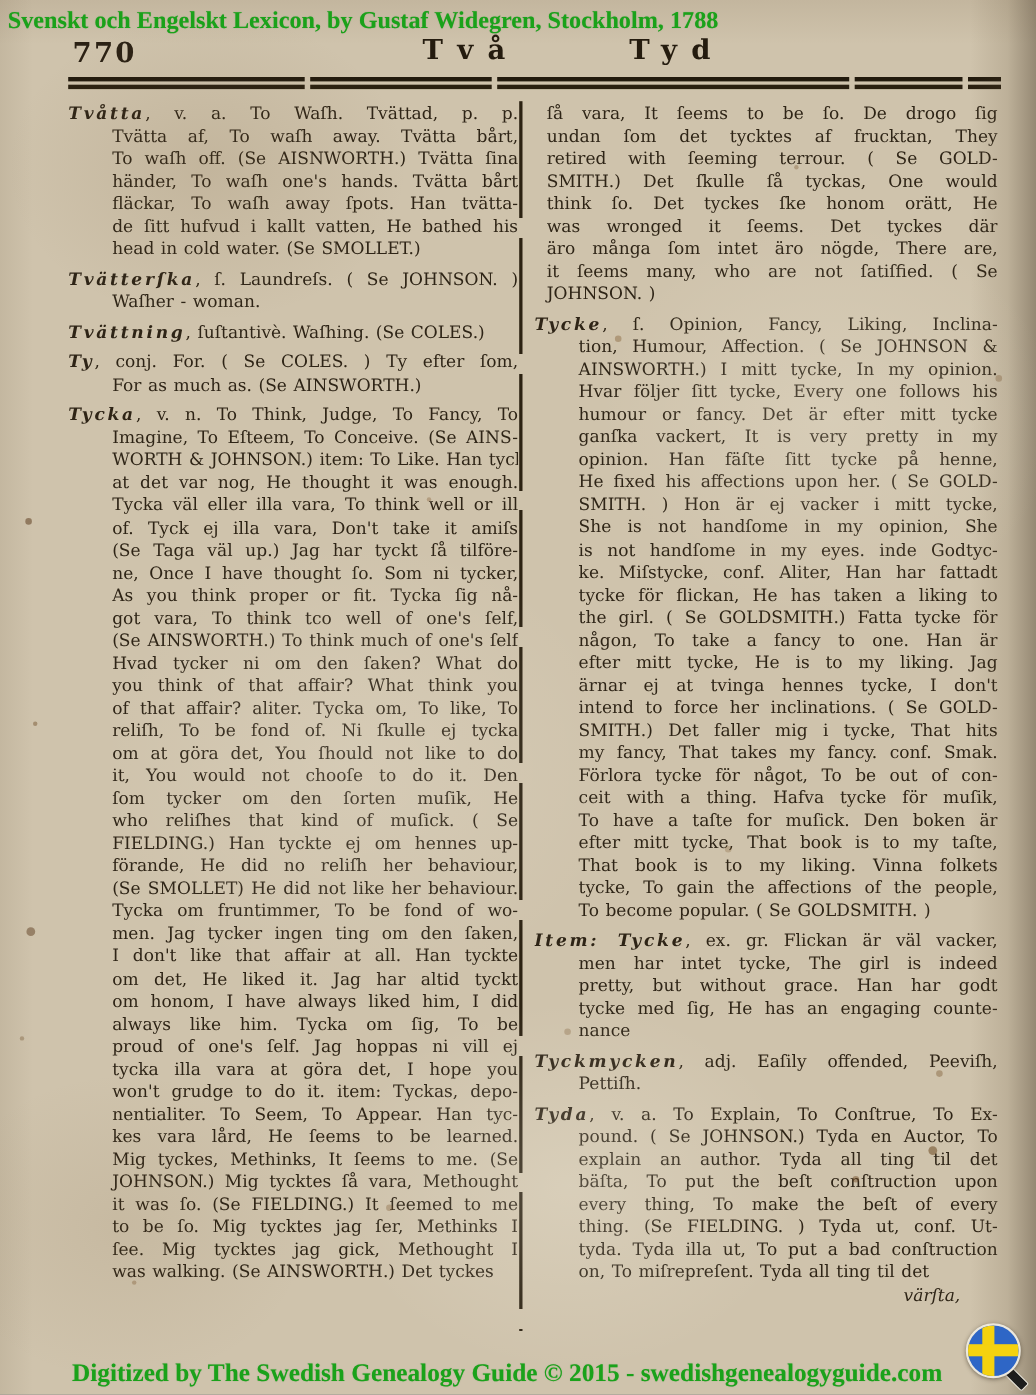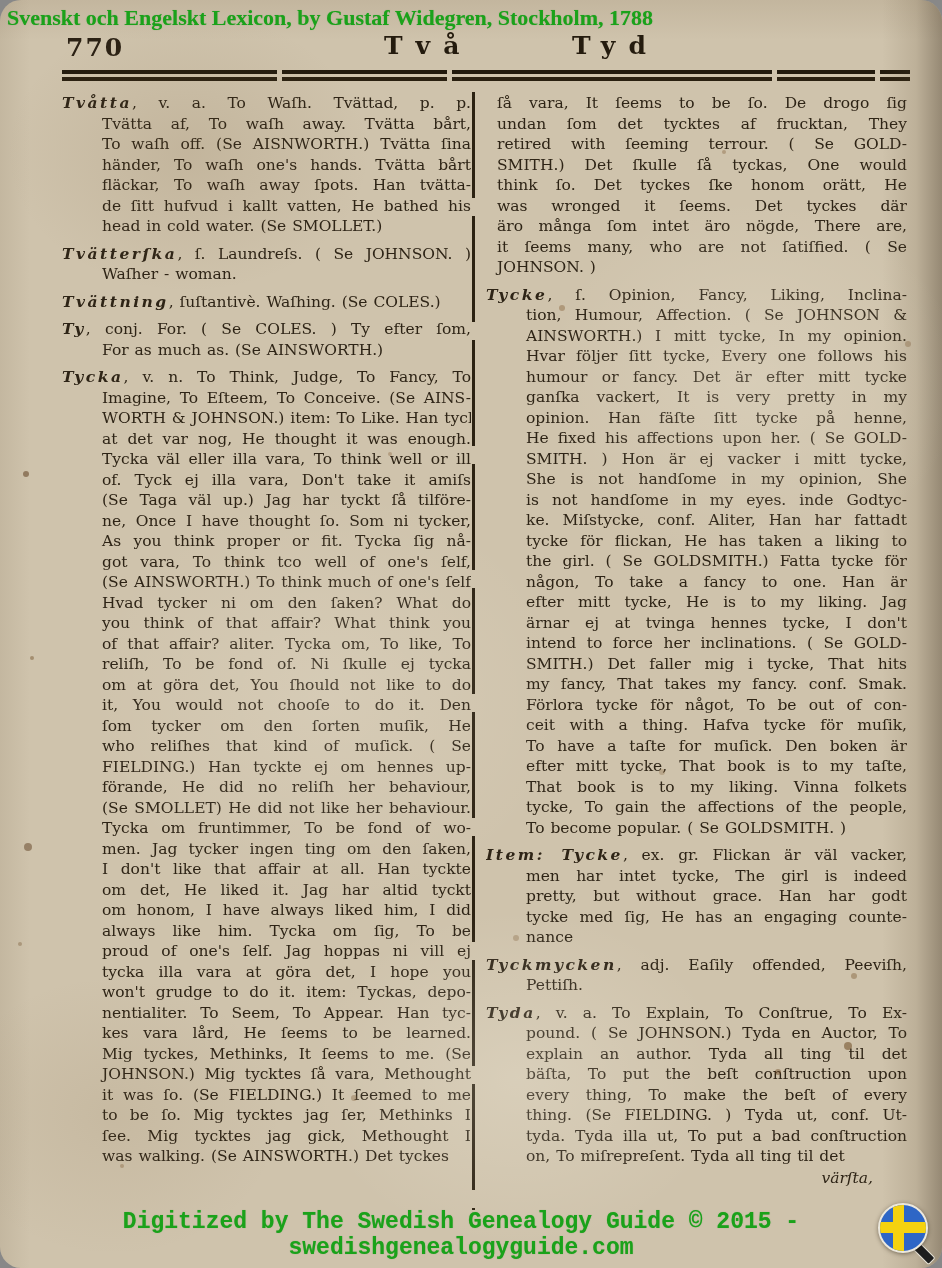--- a/index.html
+++ b/index.html
@@ -1,21 +1,20 @@
 <!DOCTYPE html>
 <html><head>
 <meta charset="utf-8">
 <style>
   html,body{margin:0;padding:0;background:#888;}
   .page{
     position:relative;width:942px;height:1268px;overflow:hidden;
     background:#cfc3ac;
     font-family:"DejaVu Serif","Liberation Serif",serif;
     color:#2e2416;
-    border-radius:21px;
   }
   
   .page::before{
     content:"";position:absolute;inset:0;pointer-events:none;z-index:5;
     background:
       radial-gradient(260px 200px at 20% 12%, rgba(120,95,60,.14), transparent 70%),
       radial-gradient(300px 260px at 80% 30%, rgba(255,250,235,.18), transparent 70%),
       radial-gradient(340px 300px at 35% 55%, rgba(255,250,238,.15), transparent 70%),
       radial-gradient(300px 240px at 55% 85%, rgba(255,252,240,.20), transparent 70%),
       radial-gradient(240px 200px at 12% 88%, rgba(125,100,65,.10), transparent 70%),
@@ -42,21 +41,21 @@
       352px 1096px 0 1px rgba(120,84,44,.35),
       120px 1164px 0 0 rgba(120,84,44,.35),
       660px 770px 0 1px rgba(130,94,52,.28);
   }
   .banner{
     position:absolute;left:0;width:100%;z-index:6;
     font-family:"Liberation Serif",serif;font-weight:bold;color:#1aa21a;
     text-shadow:0 0 1px rgba(20,120,20,.35);
   }
   .banner.top{top:5px;left:7px;width:auto;font-size:22px;}
-  .banner.bottom{bottom:7px;text-align:center;font-size:23px;padding-right:20px;box-sizing:border-box;font-family:Liberation Mono, monospace;}
+  .banner.bottom{bottom:7px;text-align:center;font-size:23px;padding-right:20px;box-sizing:border-box;}
   .pageno{position:absolute;top:33px;left:66px;font-size:25px;font-weight:bold;letter-spacing:2px;color:#2b2114;}
   .runhead{position:absolute;top:31px;font-size:25px;font-weight:bold;letter-spacing:13px;color:#241b0e;}
   .runhead.l{left:384px;}
   .runhead.r{left:572px;}
   .rule{position:absolute;top:70px;left:62px;width:848px;display:flex;gap:5px;z-index:2;}
   .rule span{display:block;height:3px;border-top:4px solid #221a0d;border-bottom:4px solid #2a2010;}
   .rule span:nth-child(1){width:215px;}
   .rule span:nth-child(2){width:165px;}
   .rule span:nth-child(3){width:320px;}
   .rule span:nth-child(4){width:98px;}

